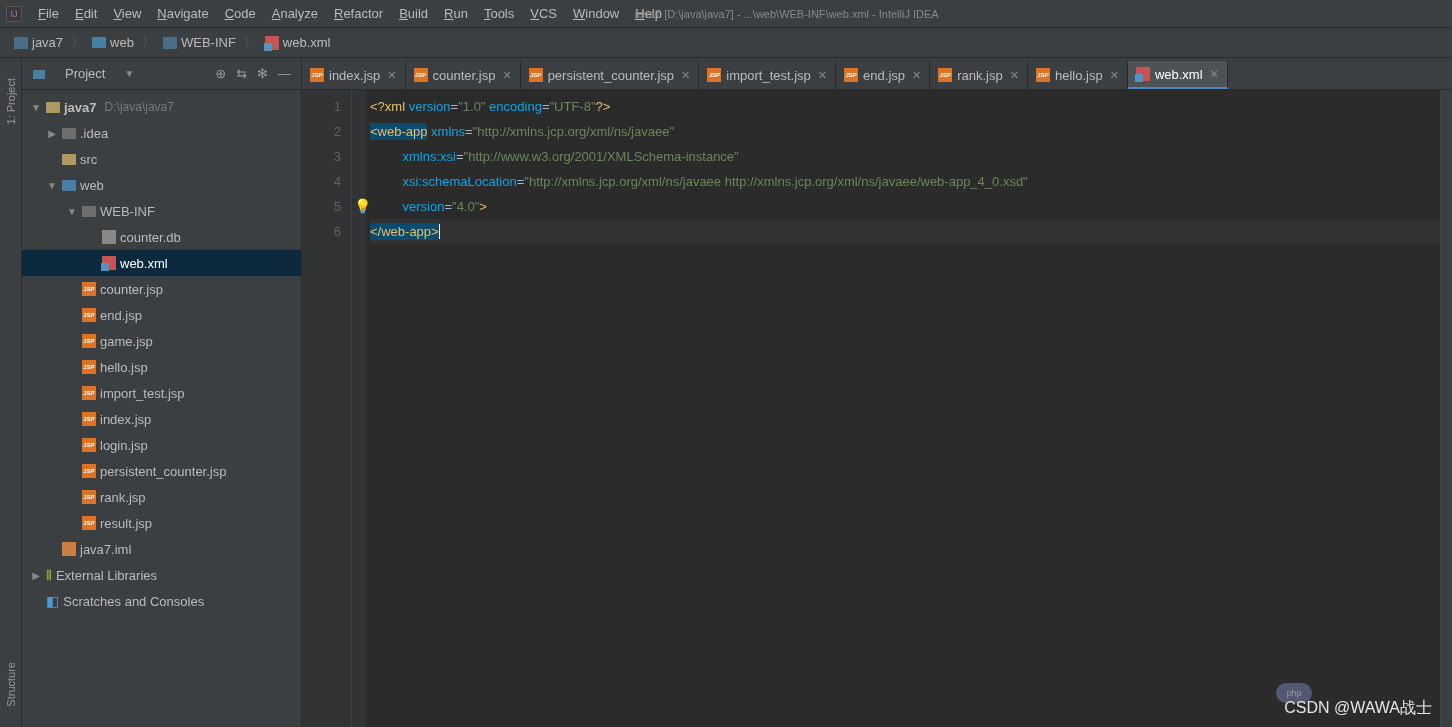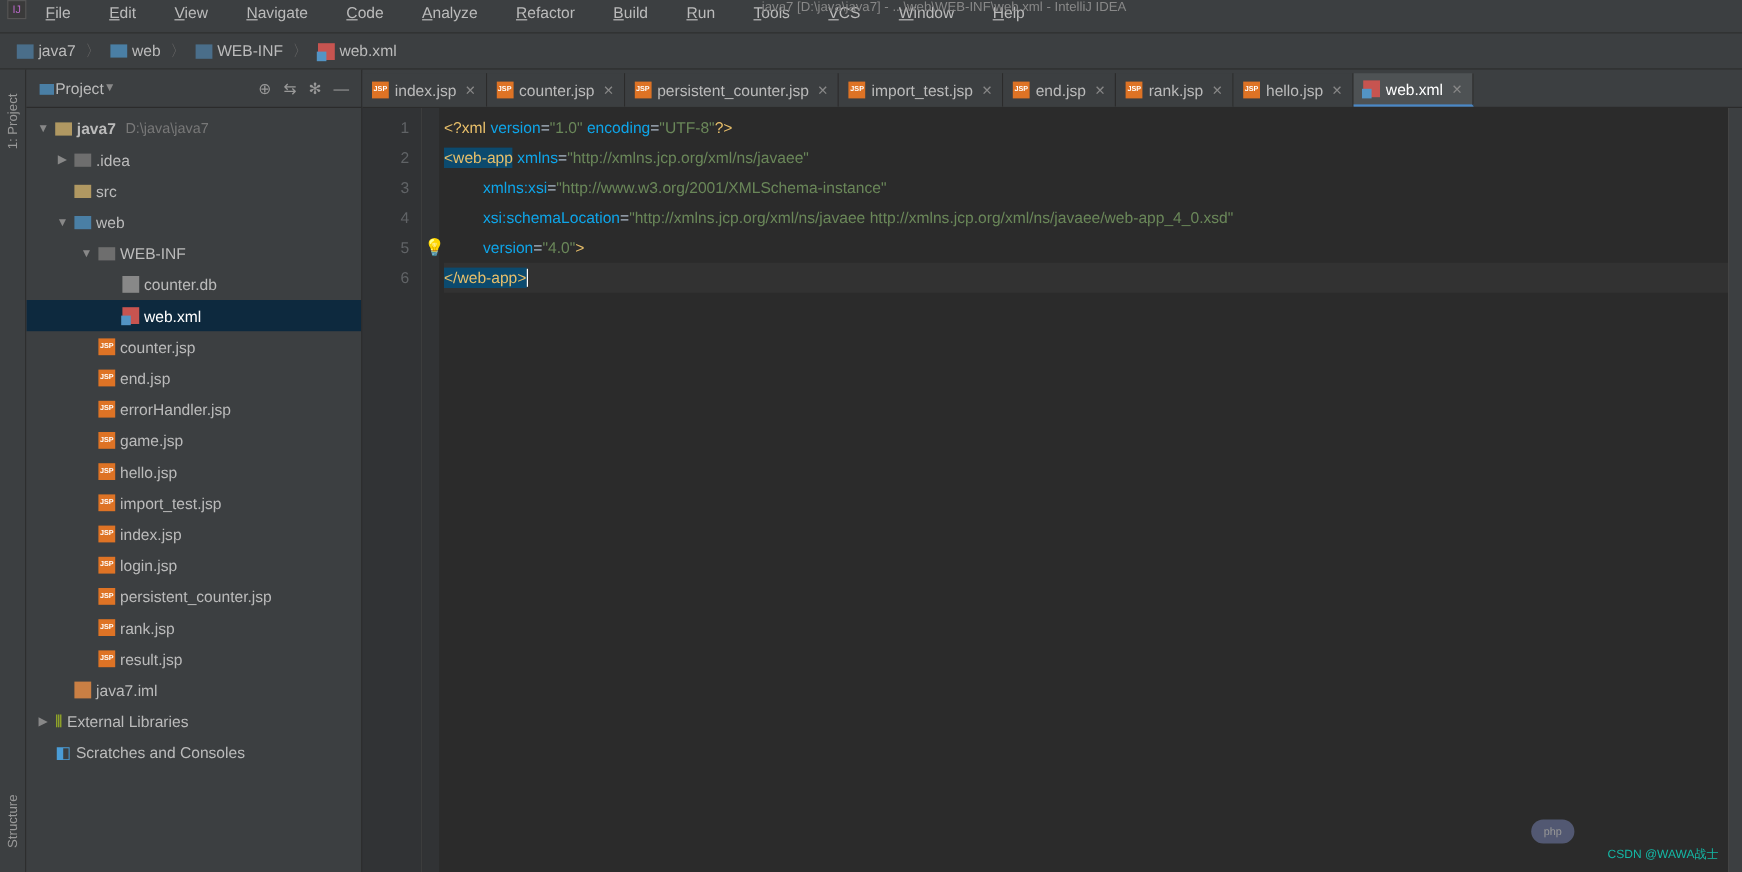--- a/index.html
+++ b/index.html
@@ -1,32 +1,32 @@
 <!DOCTYPE html>
 <html><head>
 <meta charset="utf-8">
 <style>
 *{margin:0;padding:0;box-sizing:border-box;font-family:"Segoe UI",sans-serif;font-size:13px;user-select:none}
 body{background:#3c3f41;color:#bbb;width:1452px;height:727px;overflow:hidden;position:relative}
-.menubar{height:28px;background:#3c3f41;display:flex;padding:0 6px;border-bottom:1px solid #2b2b2b}
+.menubar{height:28px;background:#3c3f41;display:flex;align-items:center;padding:0 6px;border-bottom:1px solid #2b2b2b}
 .logo{width:16px;height:16px;background:#3a3a3a;border:1px solid #555;margin-right:8px;display:flex;align-items:center;justify-content:center;font-size:9px;color:#b968c8}
 .menu-item{padding:3px 8px;color:#bbb;cursor:pointer}
 .menu-item u{text-decoration:underline}
 .title-text{margin-left:auto;margin-right:auto;color:#888;font-size:11px;position:absolute;left:50%;transform:translateX(-30%)}
 .navbar{height:30px;background:#3c3f41;display:flex;align-items:center;padding:0 8px;border-bottom:1px solid #2b2b2b}
 .crumb{display:flex;align-items:center;gap:4px;padding:2px 6px;color:#bbb;cursor:pointer}
 .crumb-sep{color:#666;margin:0 2px}
 .fi{width:14px;height:12px;display:inline-block}
 .folder-icon{background:#4a6e8a}
 .body-row{display:flex;height:calc(100% - 58px)}
 .left-gutter{width:22px;background:#3c3f41;border-right:1px solid #2b2b2b;display:flex;flex-direction:column;align-items:center;padding-top:20px;gap:40px}
 .vtext{writing-mode:vertical-rl;transform:rotate(180deg);color:#999;font-size:11px;cursor:pointer}
 .sidebar{width:280px;background:#3c3f41;border-right:1px solid #2b2b2b;display:flex;flex-direction:column}
 .side-header{height:32px;display:flex;align-items:center;padding:0 10px;border-bottom:1px solid #2b2b2b;gap:6px}
-.side-header .label{display:flex;align-items:center;gap:0;cursor:pointer}
+.side-header .label{display:flex;align-items:center;gap:19px;cursor:pointer}
 .side-header .tools{margin-left:auto;display:flex;gap:10px;color:#999}
 .tree{flex:1;overflow:auto;padding:4px 0}
 .tree-row{display:flex;align-items:center;height:26px;padding-left:8px;cursor:pointer;gap:4px;white-space:nowrap}
 .tree-row.selected{background:#0d293e;color:#fff}
 .arrow{width:12px;color:#888;font-size:10px;text-align:center}
 .indent1{padding-left:24px}.indent2{padding-left:44px}.indent3{padding-left:64px}
 .folder{width:14px;height:11px;background:#b09862;display:inline-block}
 .folder.dark{background:#6e6e6e}
 .webfolder{width:14px;height:11px;background:#4a7fa5;display:inline-block}
 .file-icon{width:14px;height:14px;display:inline-flex;align-items:center;justify-content:center;font-size:8px;font-weight:bold}
@@ -52,31 +52,31 @@
 .code{flex:1;padding:4px 0 0 4px;color:#a9b7c6;position:relative}
 .code-line{height:25px;white-space:pre}
 .hl-line{background:#323232}
 .sel{background:#0c4a6e;padding:1px 0}
 .kw{color:#e8bf6a}
 .attr{color:#0ea5e9}
 .str{color:#6a8759}
 .eq{color:#a9b7c6}
 .caret{border-right:1px solid #fff;animation:blink 1s infinite}
 .rstripe{width:12px;background:#3c3f41;border-left:1px solid #444}
-.watermark{position:absolute;bottom:8px;right:20px;color:#14b8a6;font-size:10px}
+.watermark{position:absolute;bottom:8px;right:20px;color:#e5e5e5;font-size:16px}
 .php-badge{position:absolute;bottom:24px;right:140px;width:36px;height:20px;background:#7a86b8;border-radius:10px;color:#fff;font-size:9px;display:flex;align-items:center;justify-content:center;opacity:.5}
 @keyframes blink{50%{border-color:transparent}}
 svg{display:block}
 </style>
 </head>
 <body>
 
 <div class="menubar">
   <div class="logo">IJ</div>
-  <div id="menu-host" style="display: flex; gap: 16px;">
+  <div id="menu-host" style="display: flex;">
       <div class="menu-item"><u>F</u>ile</div>
       <div class="menu-item"><u>E</u>dit</div>
       <div class="menu-item"><u>V</u>iew</div>
       <div class="menu-item"><u>N</u>avigate</div>
       <div class="menu-item"><u>C</u>ode</div>
       <div class="menu-item"><u>A</u>nalyze</div>
       <div class="menu-item"><u>R</u>efactor</div>
       <div class="menu-item"><u>B</u>uild</div>
       <div class="menu-item"><u>R</u>un</div>
       <div class="menu-item"><u>T</u>ools</div>
@@ -178,25 +178,20 @@
             <span>counter.jsp</span>
           </div>
           <div class="tree-row indent2">
             <span class="arrow"></span>
             <span class="file-icon ic-jsp"></span>
             <span>end.jsp</span>
           </div>
           <div class="tree-row indent2">
             <span class="arrow"></span>
             <span class="file-icon ic-jsp"></span>
-            <span>errorHandler.jsp</span>
-          </div>
-          <div class="tree-row indent2">
-            <span class="arrow"></span>
-            <span class="file-icon ic-jsp"></span>
             <span>game.jsp</span>
           </div>
           <div class="tree-row indent2">
             <span class="arrow"></span>
             <span class="file-icon ic-jsp"></span>
             <span>hello.jsp</span>
           </div>
           <div class="tree-row indent2">
             <span class="arrow"></span>
             <span class="file-icon ic-jsp"></span>

